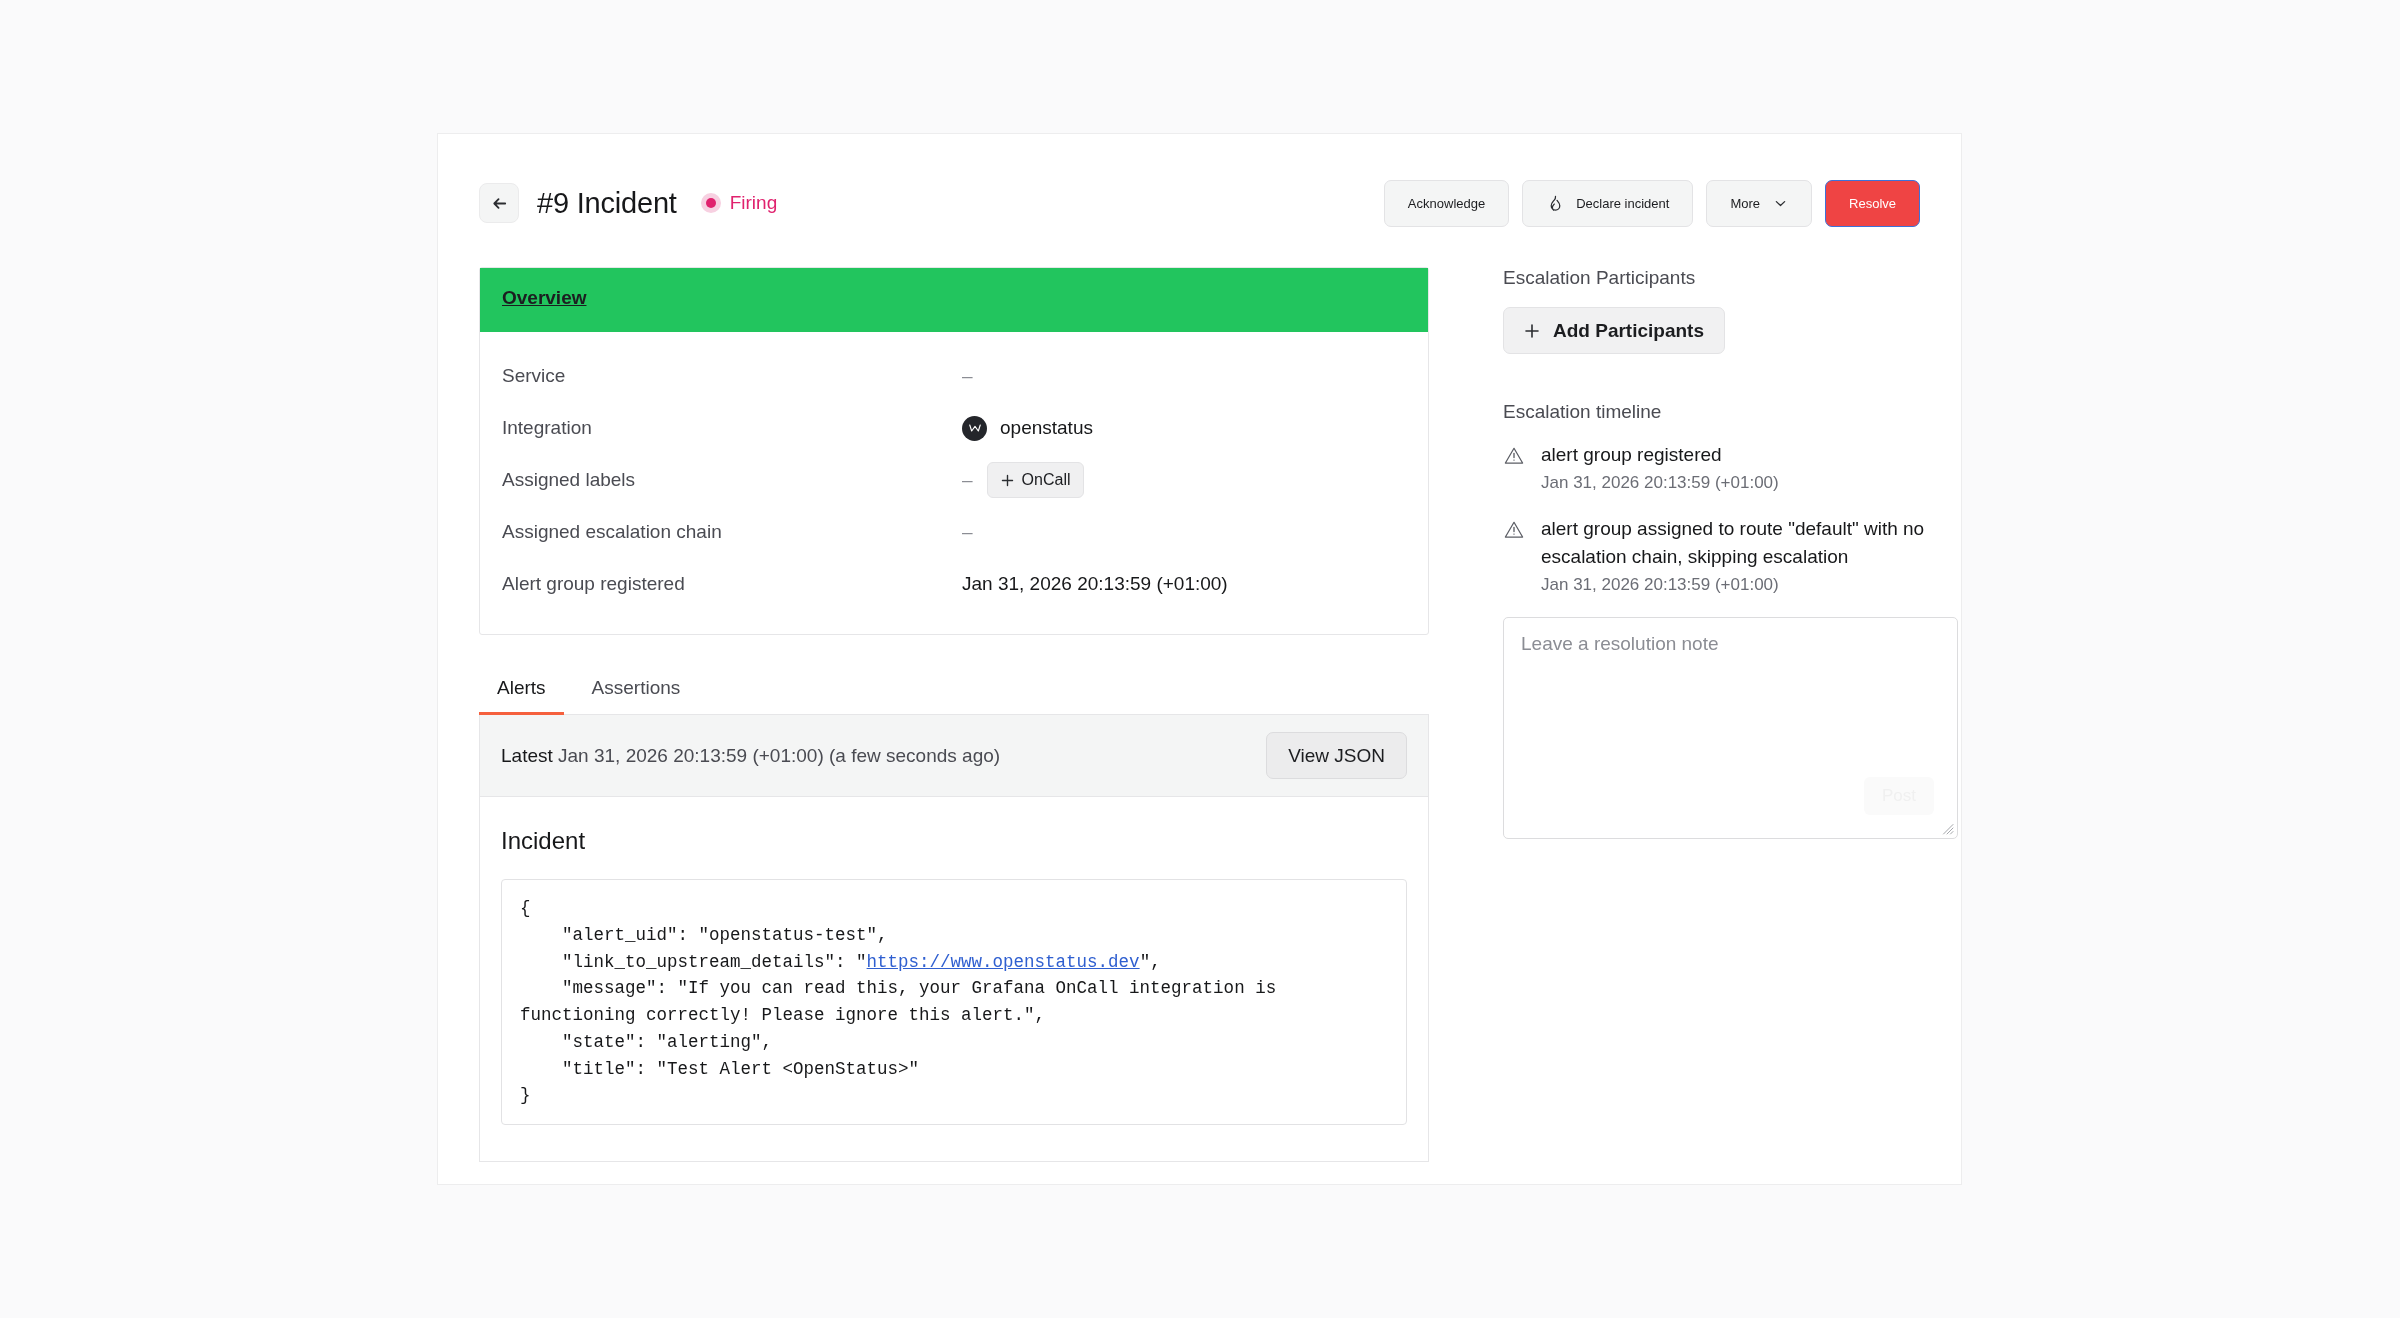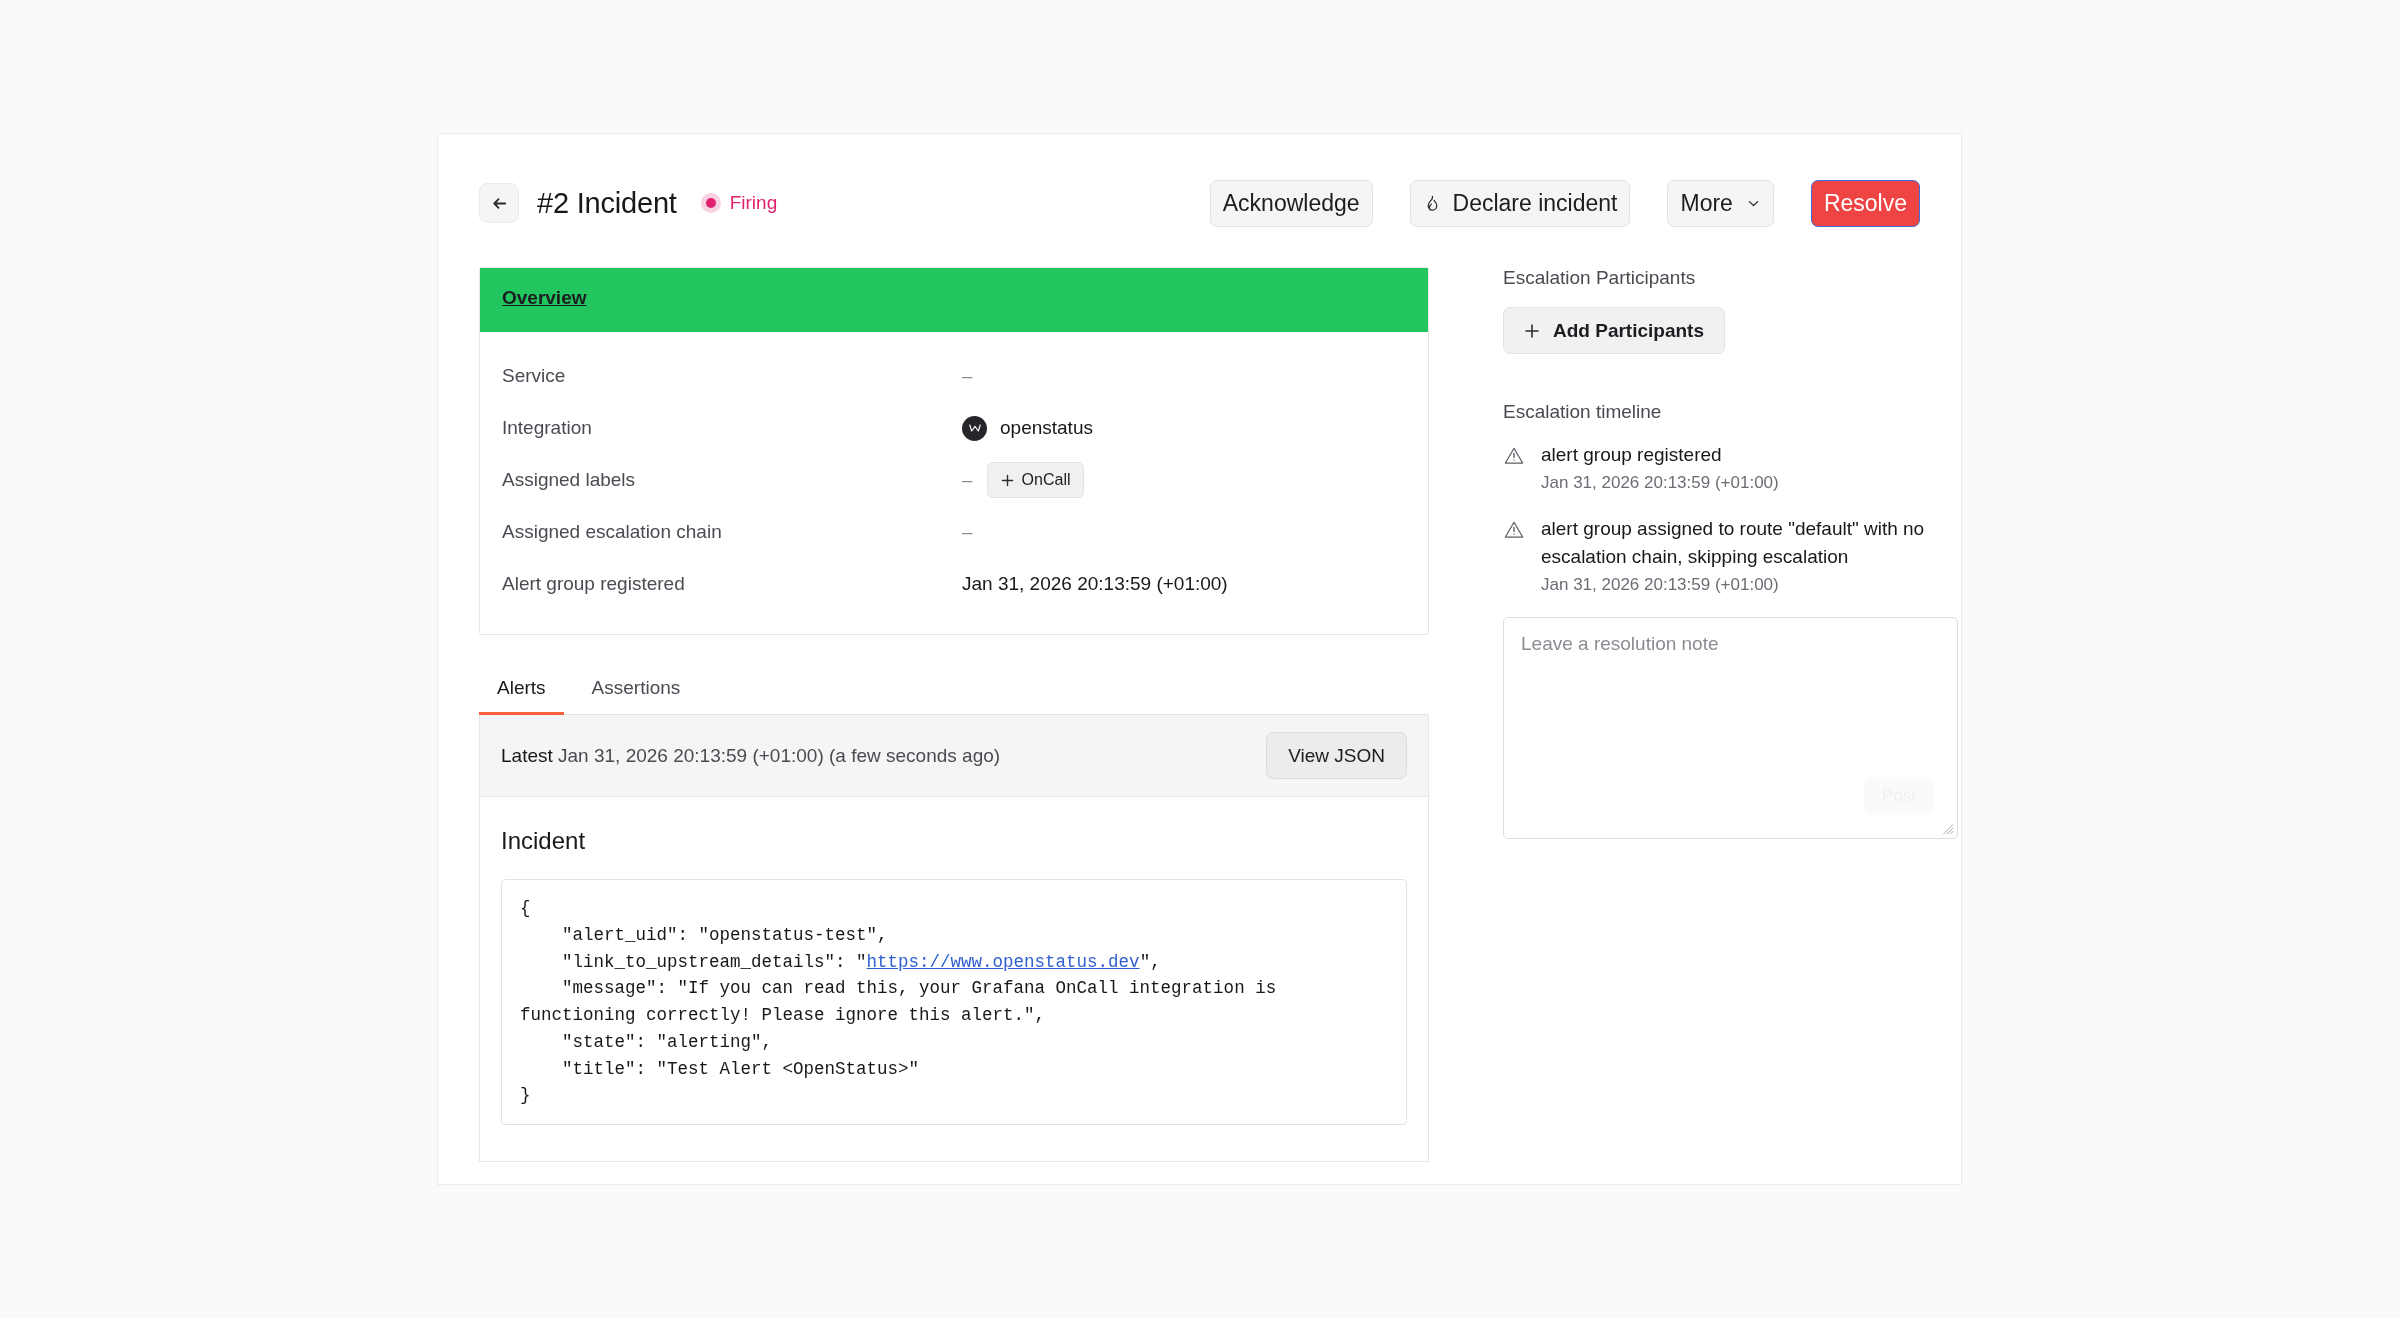--- a/index.html
+++ b/index.html
@@ -93,29 +93,28 @@
     align-items: center;
     gap: 13px;
   }
 
   .btn {
     height: 47px;
     border-radius: 7px;
     border: 1px solid #e3e3e5;
     background: #f4f5f5;
     color: #1c1d20;
-    font-size: 23px;
-    font-family: "Liberation Sans", sans-serif;
-    padding: 0 12px;
+    font-size: 13px;
+    font-family: "Liberation Sans", sans-serif;
+    padding: 0 23px;
     display: inline-flex;
     align-items: center;
     gap: 11px;
     cursor: pointer;
     white-space: nowrap;
-    margin-left: 24px;
   }
   .btn-primary {
     background: #ef4444;
     border-color: #3d71d9;
     color: #ffffff;
     font-weight: 400;
   }
   .btn .chev { margin-left: 2px; display:block; }
 
   
@@ -362,21 +361,21 @@
 
     <div class="hdr">
       <div class="hdr-left">
         <button class="back-btn">
           <span>
             <svg width="19" height="19" viewBox="0 0 20 20" fill="none">
               <path d="M16 10H4.5M4.5 10L9 5.5M4.5 10L9 14.5" stroke="#2b2d31" stroke-width="1.9" stroke-linecap="round" stroke-linejoin="round"></path>
             </svg>
           </span>
         </button>
-        <div class="page-title">#2 Incident</div>
+        <div class="page-title">#9 Incident</div>
         <div class="status-badge">
           <span class="status-dot-wrap">
             <span class="status-dot"></span>
           </span>
           <span class="status-text">Firing</span>
         </div>
       </div>
 
       <div class="hdr-right">
         <button class="btn">Acknowledge</button>

